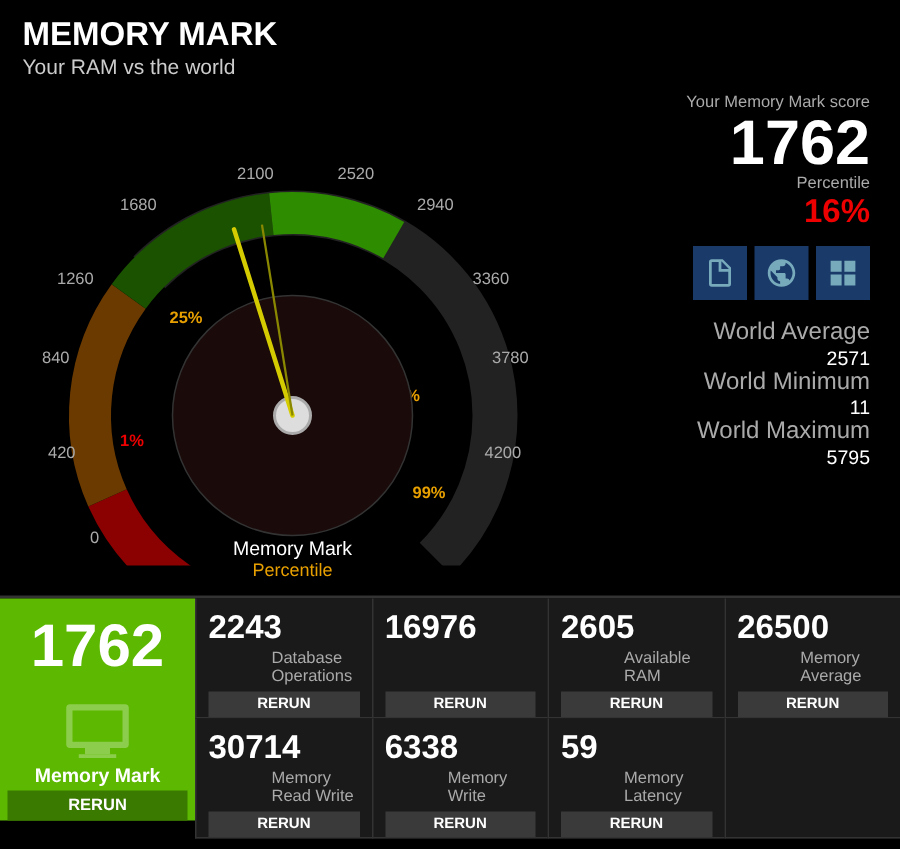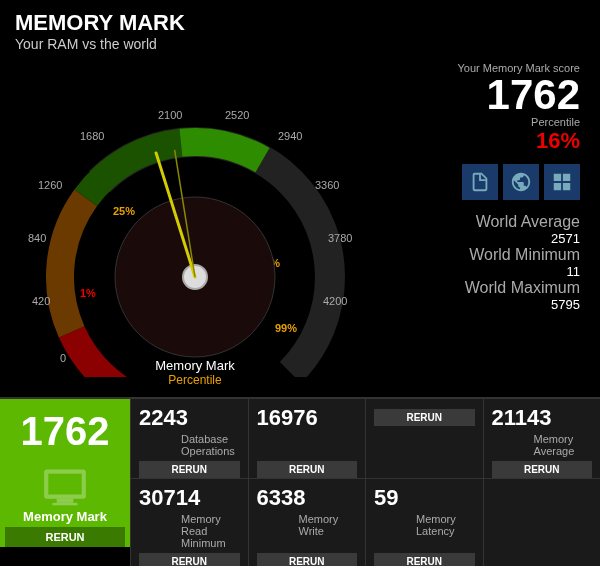--- a/index.html
+++ b/index.html
@@ -369,34 +369,38 @@
       </div>
       <div class="tile-rerun">RERUN</div>
     </div>
     <div class="tile">
       <div>
         <div class="tile-number">16976</div>
       </div>
       <div class="tile-rerun">RERUN</div>
     </div>
     <div class="tile">
-      <div class="tile-rerun">RERUN</div>
-    </div>
-    <div class="tile">
-      <div>
-        <div class="tile-number">21143</div>
+      <div>
+        <div class="tile-number">2605</div>
+        <div class="tile-name">Available RAM</div>
+      </div>
+      <div class="tile-rerun">RERUN</div>
+    </div>
+    <div class="tile">
+      <div>
+        <div class="tile-number">26500</div>
         <div class="tile-name">Memory Average</div>
       </div>
       <div class="tile-rerun">RERUN</div>
     </div>
 
     <div class="tile">
       <div>
         <div class="tile-number">30714</div>
-        <div class="tile-name">Memory Read Minimum</div>
+        <div class="tile-name">Memory Read Write</div>
       </div>
       <div class="tile-rerun">RERUN</div>
     </div>
     <div class="tile">
       <div>
         <div class="tile-number">6338</div>
         <div class="tile-name">Memory Write</div>
       </div>
       <div class="tile-rerun">RERUN</div>
     </div>

